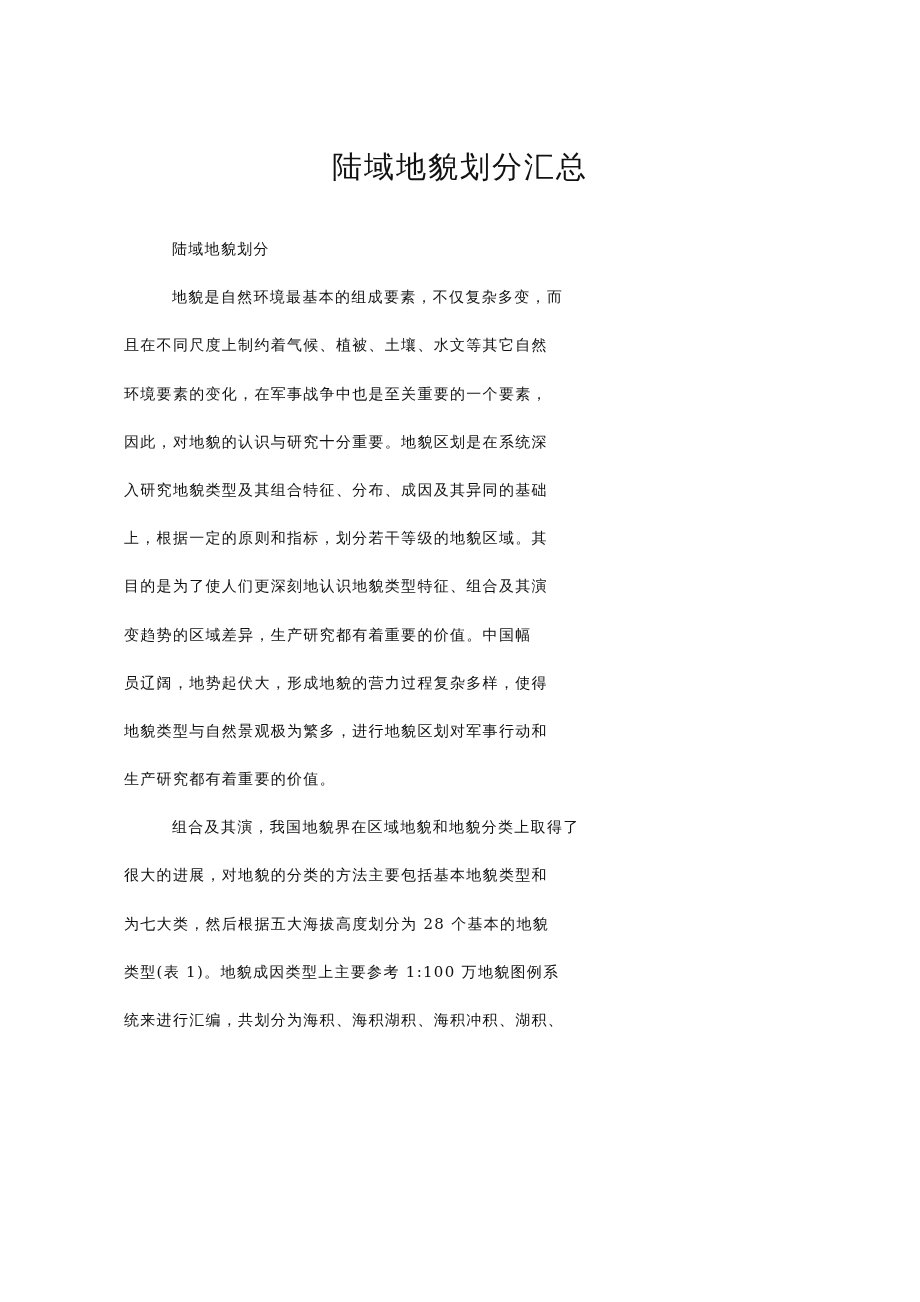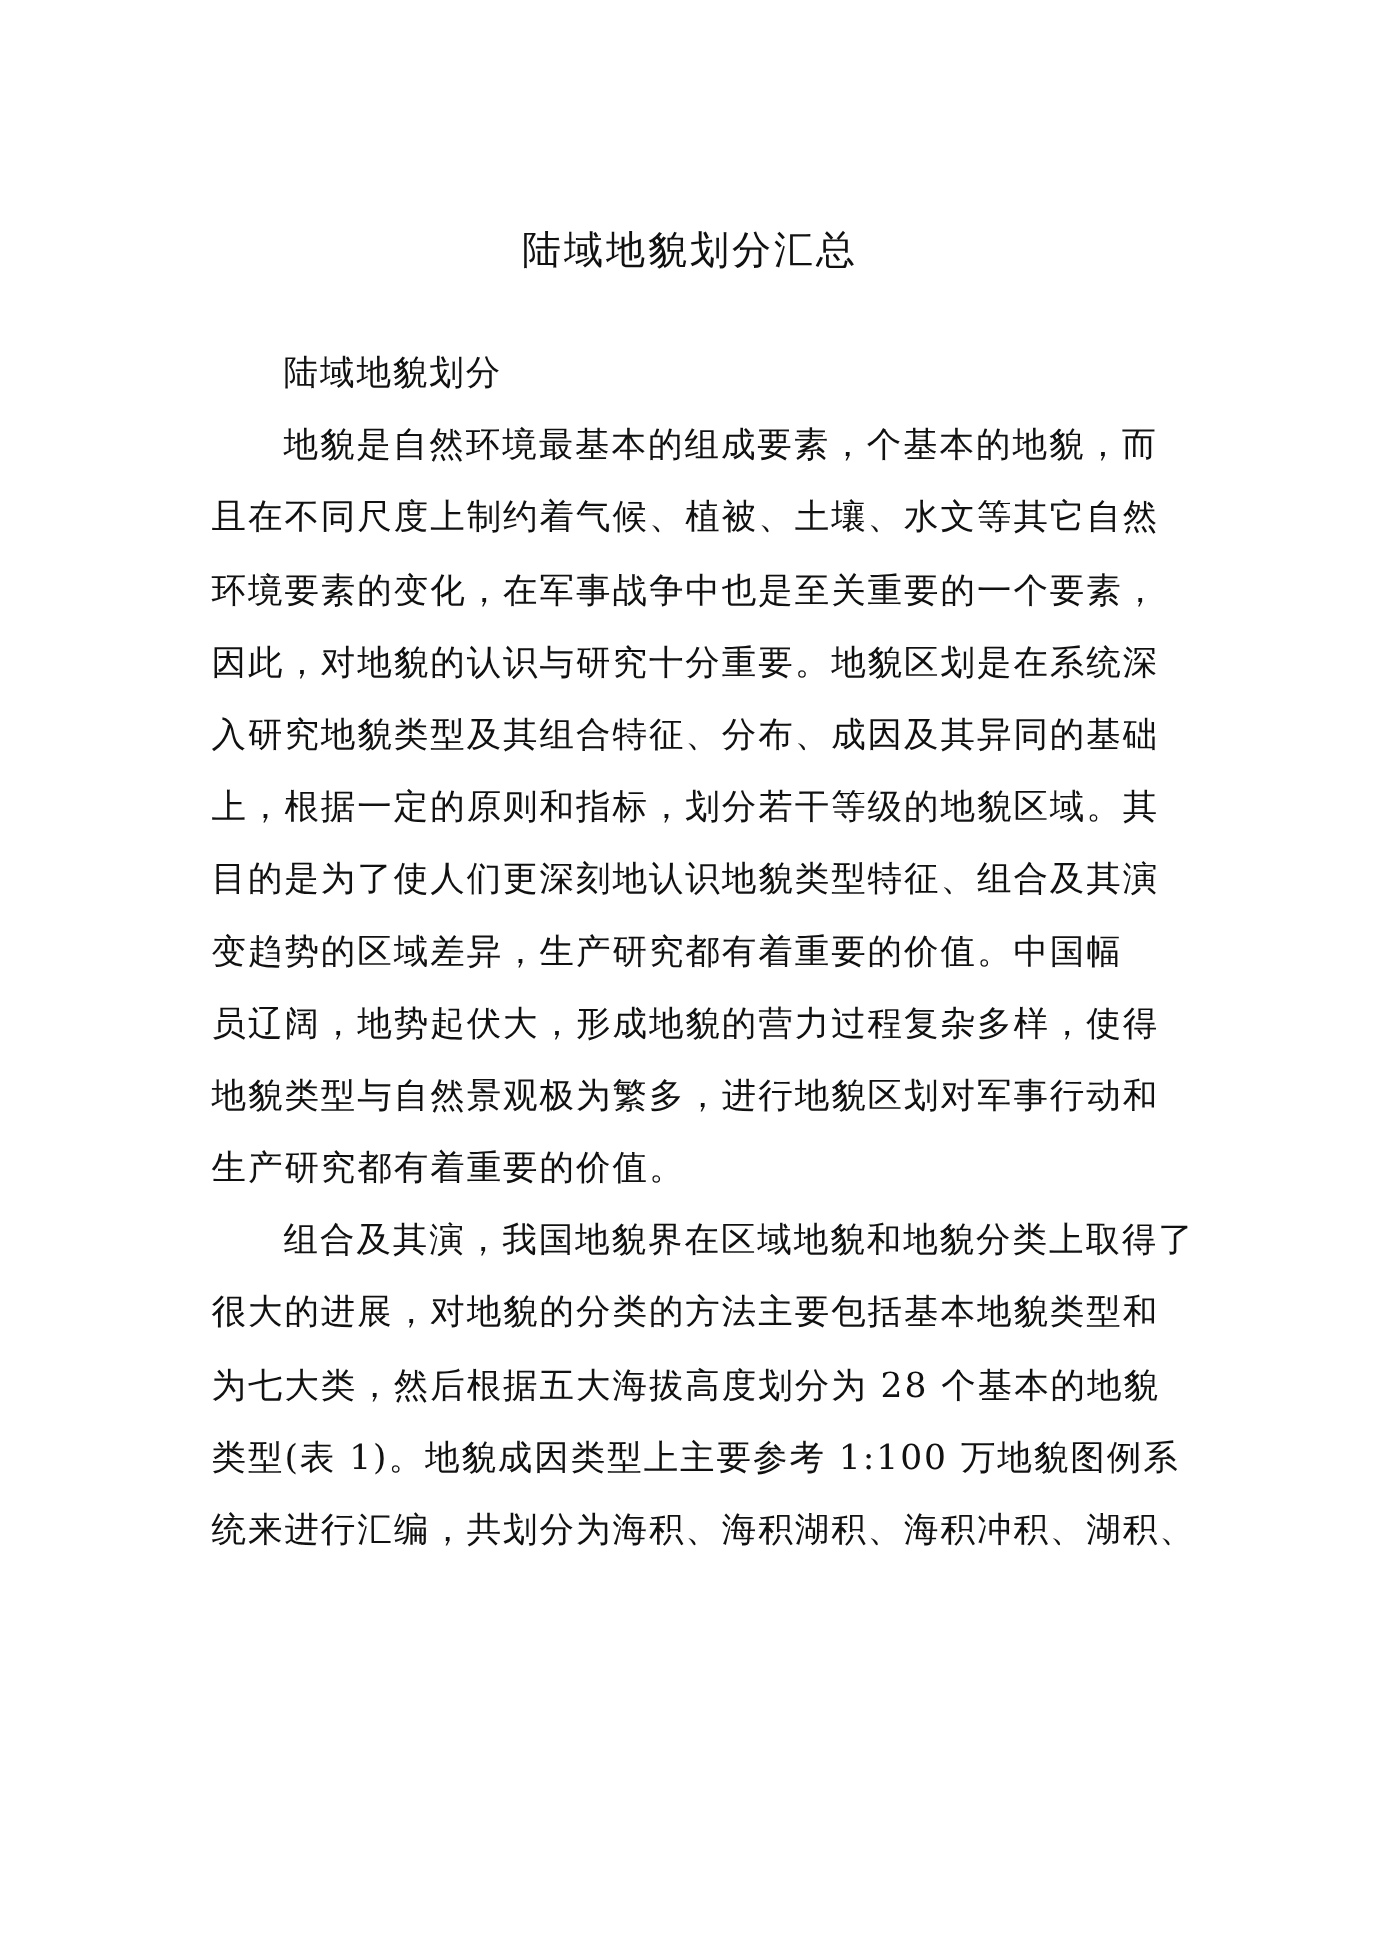--- a/index.html
+++ b/index.html
@@ -22,53 +22,53 @@
       width: 920px;
       height: 1302px;
       background: #ffffff;
     }
     .title {
       position: absolute;
       left: 0;
       width: 920px;
       top: 143px;
       text-align: center;
-      font-size: 26px;
+      font-size: 30px;
       line-height: 48px;
       letter-spacing: 2px;
       font-weight: normal;
       margin: 0;
     }
     .body-text {
       position: absolute;
-      left: 141px;
+      left: 124px;
       top: 225px;
       width: 642px;
-      font-size: 23px;
+      font-size: 15px;
       line-height: 48.2px;
       letter-spacing: 1.3px;
     }
     .line {
       display: block;
       white-space: nowrap;
       height: 48.2px;
     }
     .indent {
       padding-left: 48px;
     }
   </style>
 </head>
 <body>
 
 <div class="page">
   <h1 class="title">陆域地貌划分汇总</h1>
 
   <div class="body-text">
     <span class="line indent">陆域地貌划分</span>
-    <span class="line indent">地貌是自然环境最基本的组成要素，个基本的地貌，而</span>
+    <span class="line indent">地貌是自然环境最基本的组成要素，不仅复杂多变，而</span>
     <span class="line">且在不同尺度上制约着气候、植被、土壤、水文等其它自然</span>
     <span class="line">环境要素的变化，在军事战争中也是至关重要的一个要素，</span>
     <span class="line">因此，对地貌的认识与研究十分重要。地貌区划是在系统深</span>
     <span class="line">入研究地貌类型及其组合特征、分布、成因及其异同的基础</span>
     <span class="line">上，根据一定的原则和指标，划分若干等级的地貌区域。其</span>
     <span class="line">目的是为了使人们更深刻地认识地貌类型特征、组合及其演</span>
     <span class="line">变趋势的区域差异，生产研究都有着重要的价值。中国幅</span>
     <span class="line">员辽阔，地势起伏大，形成地貌的营力过程复杂多样，使得</span>
     <span class="line">地貌类型与自然景观极为繁多，进行地貌区划对军事行动和</span>
     <span class="line">生产研究都有着重要的价值。</span>

